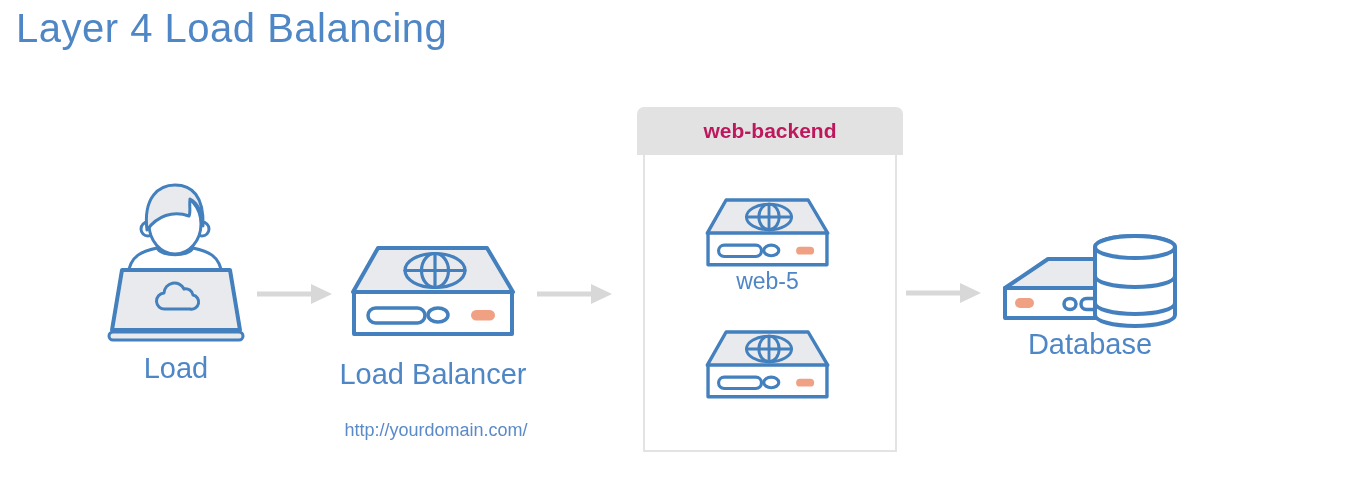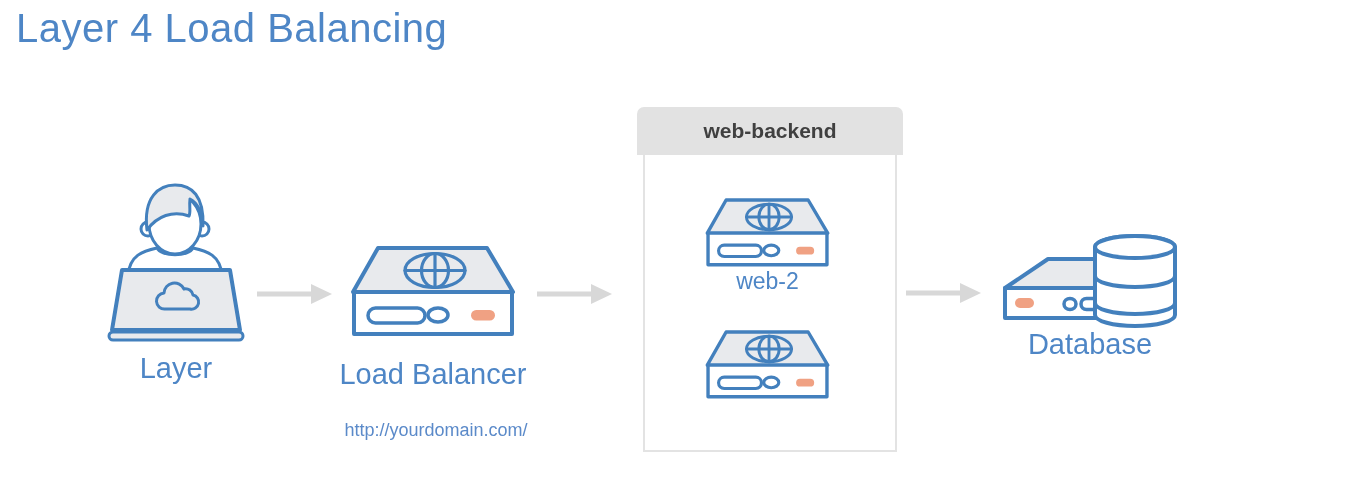--- a/index.html
+++ b/index.html
@@ -37,21 +37,21 @@
   }
   
   #backend-header {
     left: 637px; top: 107px;
     width: 266px; height: 48px;
     background: #e2e2e2;
     border-radius: 7px 7px 0 0;
     display: flex; align-items: center; justify-content: center;
   }
   #backend-header .hdr-text {
-    color: #404040;
+    color: #be185d;
     font-size: 21px;
     font-weight: 700;
   }
   #backend-body {
     left: 643px; top: 155px;
     width: 254px; height: 297px;
     background: #ffffff;
     border: 2px solid #e3e3e3;
     border-top: none;
   }
@@ -76,21 +76,21 @@
 
       <path d="M21,92 C23,72 36,68 50,65 C54,74 82,74 86,65 C100,68 113,72 115,92 Z" fill="#ffffff"></path>
 
       <polygon points="15,87 123,87 133,147 5,147" fill="#e8eaed" stroke-width="4"></polygon>
 
       <path d="M58,126 a8,8 0 0 1 -1,-16 a10.5,10.5 0 0 1 20,-4 a7.5,7.5 0 0 1 9,6 a7,7 0 0 1 -3,14 z" fill="#e8eaed"></path>
 
       <rect x="2" y="149" width="134" height="8" rx="4" fill="#e8eaed"></rect>
     </g>
   </svg>
-  <div class="abs node-label big-label" style="left:107px; top:352px; width:138px;">Layer</div>
+  <div class="abs node-label big-label" style="left:107px; top:352px; width:138px;">Load</div>
 
   <svg class="abs" style="left:256px; top:281px;" width="78" height="26" viewBox="0 0 78 26">
     <line x1="1" y1="13" x2="57" y2="13" stroke="#d8d8d8" stroke-width="5"></line>
     <polygon points="55,3 76,13 55,23" fill="#d8d8d8"></polygon>
   </svg>
 
   <svg class="abs" style="left:350px; top:244px;" width="166" height="93" viewBox="0 0 166 93">
     <g stroke="#4380bd" stroke-width="4" fill="none" stroke-linejoin="round" stroke-linecap="round">
       <polygon points="28,4 137,4 163,48 3,48" fill="#e8eaed"></polygon>
       <g stroke-width="3.2">
@@ -130,21 +130,21 @@
         <line x1="85" y1="9.5" x2="85" y2="43.5"></line>
       </g>
       <rect x="4" y="48" width="158" height="42" fill="#ffffff"></rect>
       <g stroke-width="4.2">
         <rect x="18" y="64" width="57" height="15" rx="7.5"></rect>
         <ellipse cx="88" cy="71" rx="10" ry="7"></ellipse>
       </g>
       <rect x="121" y="66" width="24" height="10.5" rx="5.2" fill="#f0a183" stroke="none"></rect>
     </g>
   </svg>
-  <div class="abs node-label small-label" style="left:705px; top:268px; width:125px;">web-2</div>
+  <div class="abs node-label small-label" style="left:705px; top:268px; width:125px;">web-5</div>
 
   <svg class="abs" style="left:705px; top:329px;" width="125" height="70" viewBox="0 0 166 93">
     <g stroke="#4380bd" stroke-width="4.5" fill="none" stroke-linejoin="round" stroke-linecap="round">
       <polygon points="28,4 137,4 163,48 3,48" fill="#e8eaed"></polygon>
       <g stroke-width="3.8">
         <ellipse cx="85" cy="26.5" rx="30" ry="17"></ellipse>
         <ellipse cx="85" cy="26.5" rx="13.5" ry="17"></ellipse>
         <line x1="55" y1="26.5" x2="115" y2="26.5"></line>
         <line x1="85" y1="9.5" x2="85" y2="43.5"></line>
       </g>

